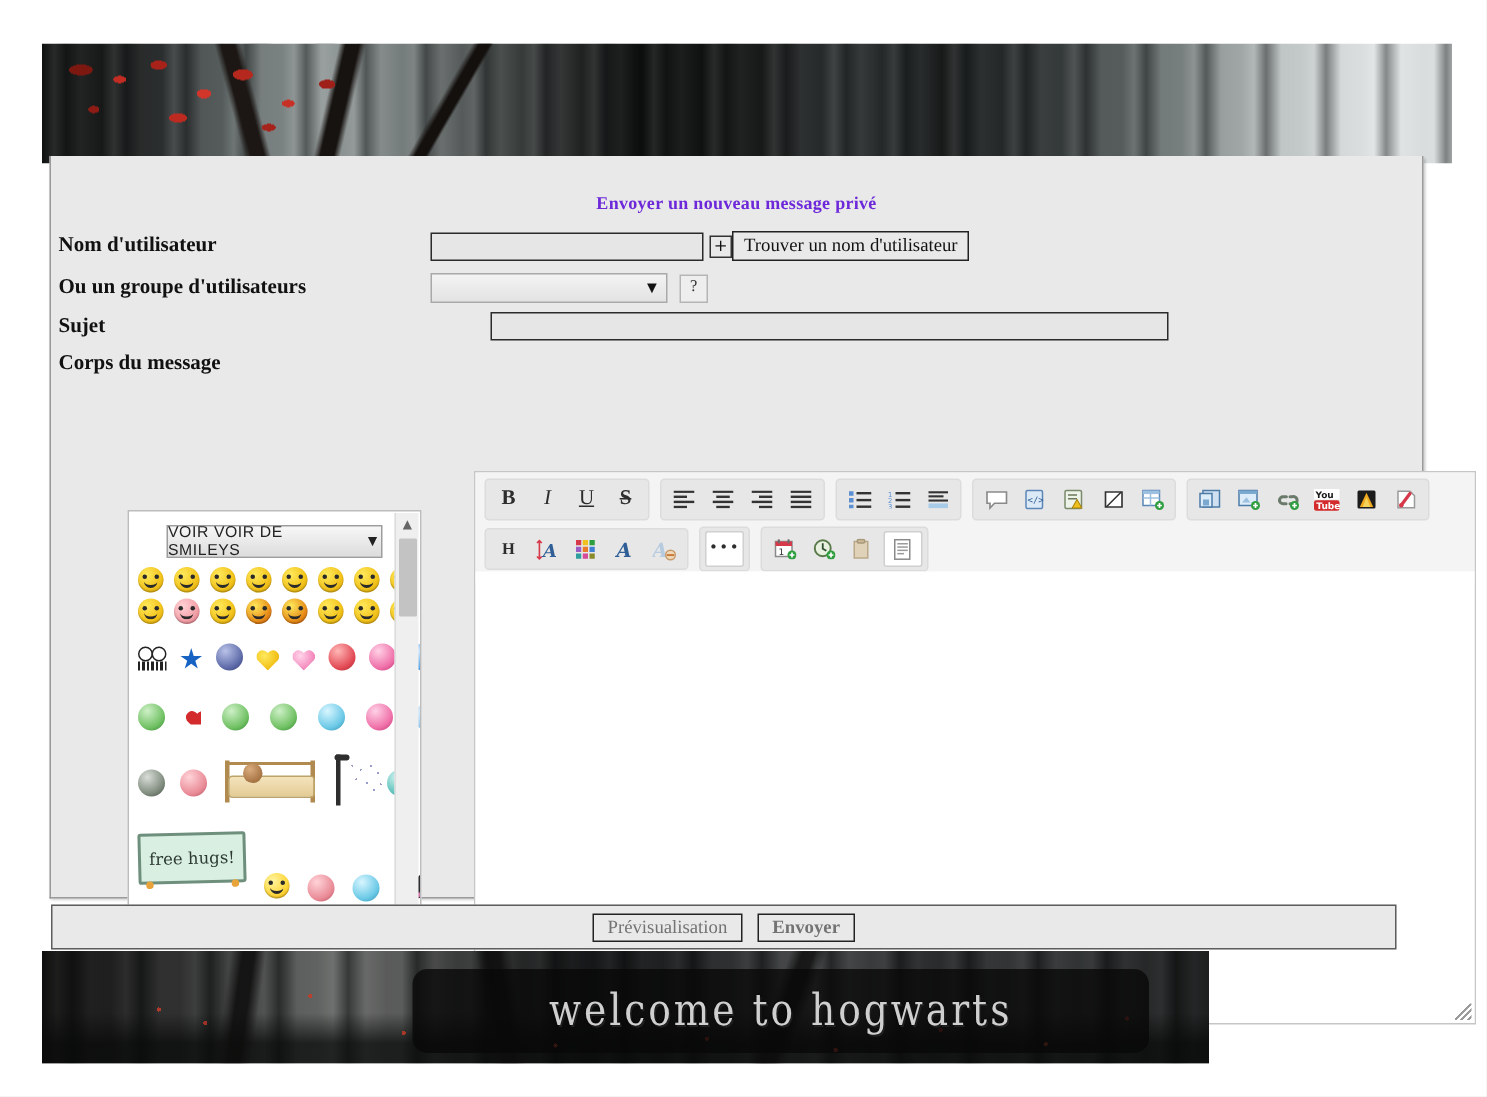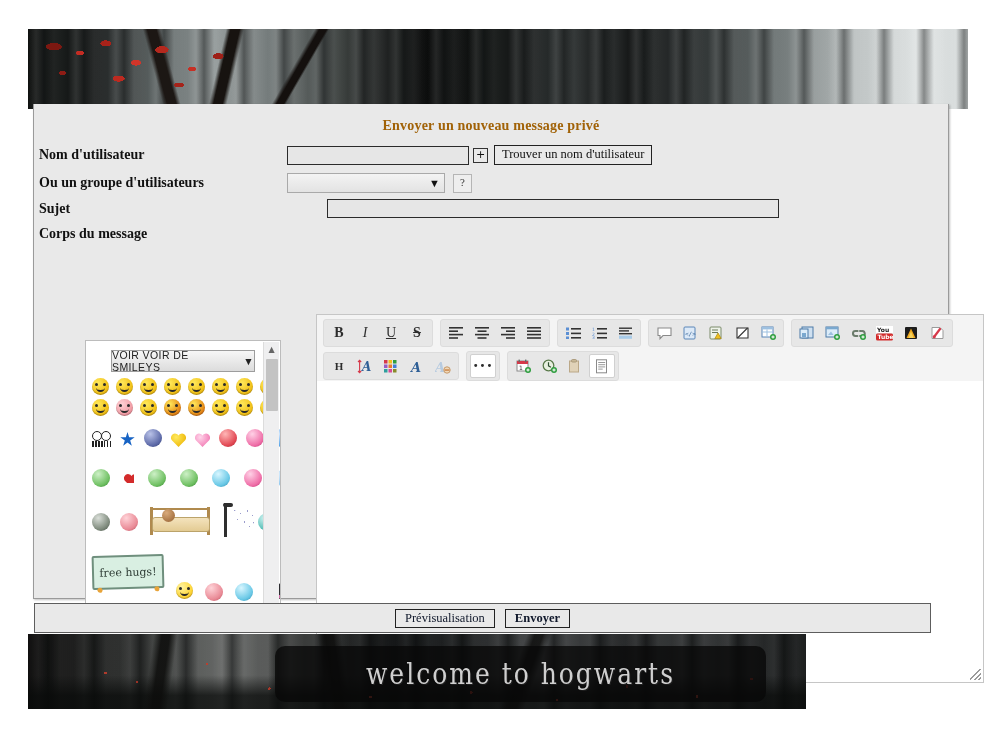--- a/index.html
+++ b/index.html
@@ -103,24 +103,24 @@
   
   .content{
     position:absolute;left:33px;top:104px;width:914px;height:494px;
     background:#e9e9e9;
     border:1px solid #9a9a9a;
     border-top:none;
     box-shadow:1px 1px 2px rgba(0,0,0,.25);
   }
   .panel-title{
     text-align:center;
-    color:#a16207;
+    color:#6d28d9;
     font-weight:bold;
-    font-size:14px;
-    padding-top:14px;
+    font-size:12px;
+    padding-top:24px;
     letter-spacing:.2px;
   }
 
   .form{position:relative;margin-top:8px;}
   .row{display:flex;align-items:center;margin:0 0 5px 0;}
   .lbl{
     width:248px;flex:none;padding-left:5px;
     font-weight:bold;font-size:14px;color:#111;
   }
   .txt-input{
@@ -130,21 +130,21 @@
     padding:0 2px;box-sizing:content-box;
   }
   .txt-input.wide{width:446px;}
   .plusbtn{
     margin-left:4px;width:13px;height:13px;line-height:11px;
     text-align:center;font-size:11px;
     border:1px solid #333;background:#e9e9e9;color:#111;
     font-family:"DejaVu Sans",sans-serif;
   }
   .findbtn{
-    margin-left:6px;height:18px;padding:0 7px;
+    height:18px;padding:0 7px;
     border:1px solid #222;background:#e9e9e9;
     font-family:"Liberation Serif",serif;font-size:12.5px;color:#111;
     line-height:16px;
   }
   .sel{
     width:158px;height:20px;
     background:linear-gradient(#f3f3f3,#e3e3e3);
     border:1px solid #a9a9a9;
     display:flex;align-items:center;justify-content:flex-end;
     padding-right:4px;box-sizing:border-box;
@@ -293,21 +293,21 @@
 
   
   .footer{
     position:absolute;left:34px;top:603px;width:895px;height:28px;
     background:#e9e9e9;border:1px solid #5d5d5d;
     display:flex;align-items:center;justify-content:center;gap:10px;
   }
   .fbtn{
     border:1px solid #222;background:#e9e9e9;
     padding:1px 9px;font-family:"Liberation Serif",serif;
-    font-size:12.5px;color:#0f172a;
+    font-size:12.5px;color:#737373;
   }
   .fbtn.bold{font-weight:bold;}
 </style>
 </head>
 <body>
 
 <div class="page">
 
   <div class="banner banner-top">
     <div class="forest"></div>

